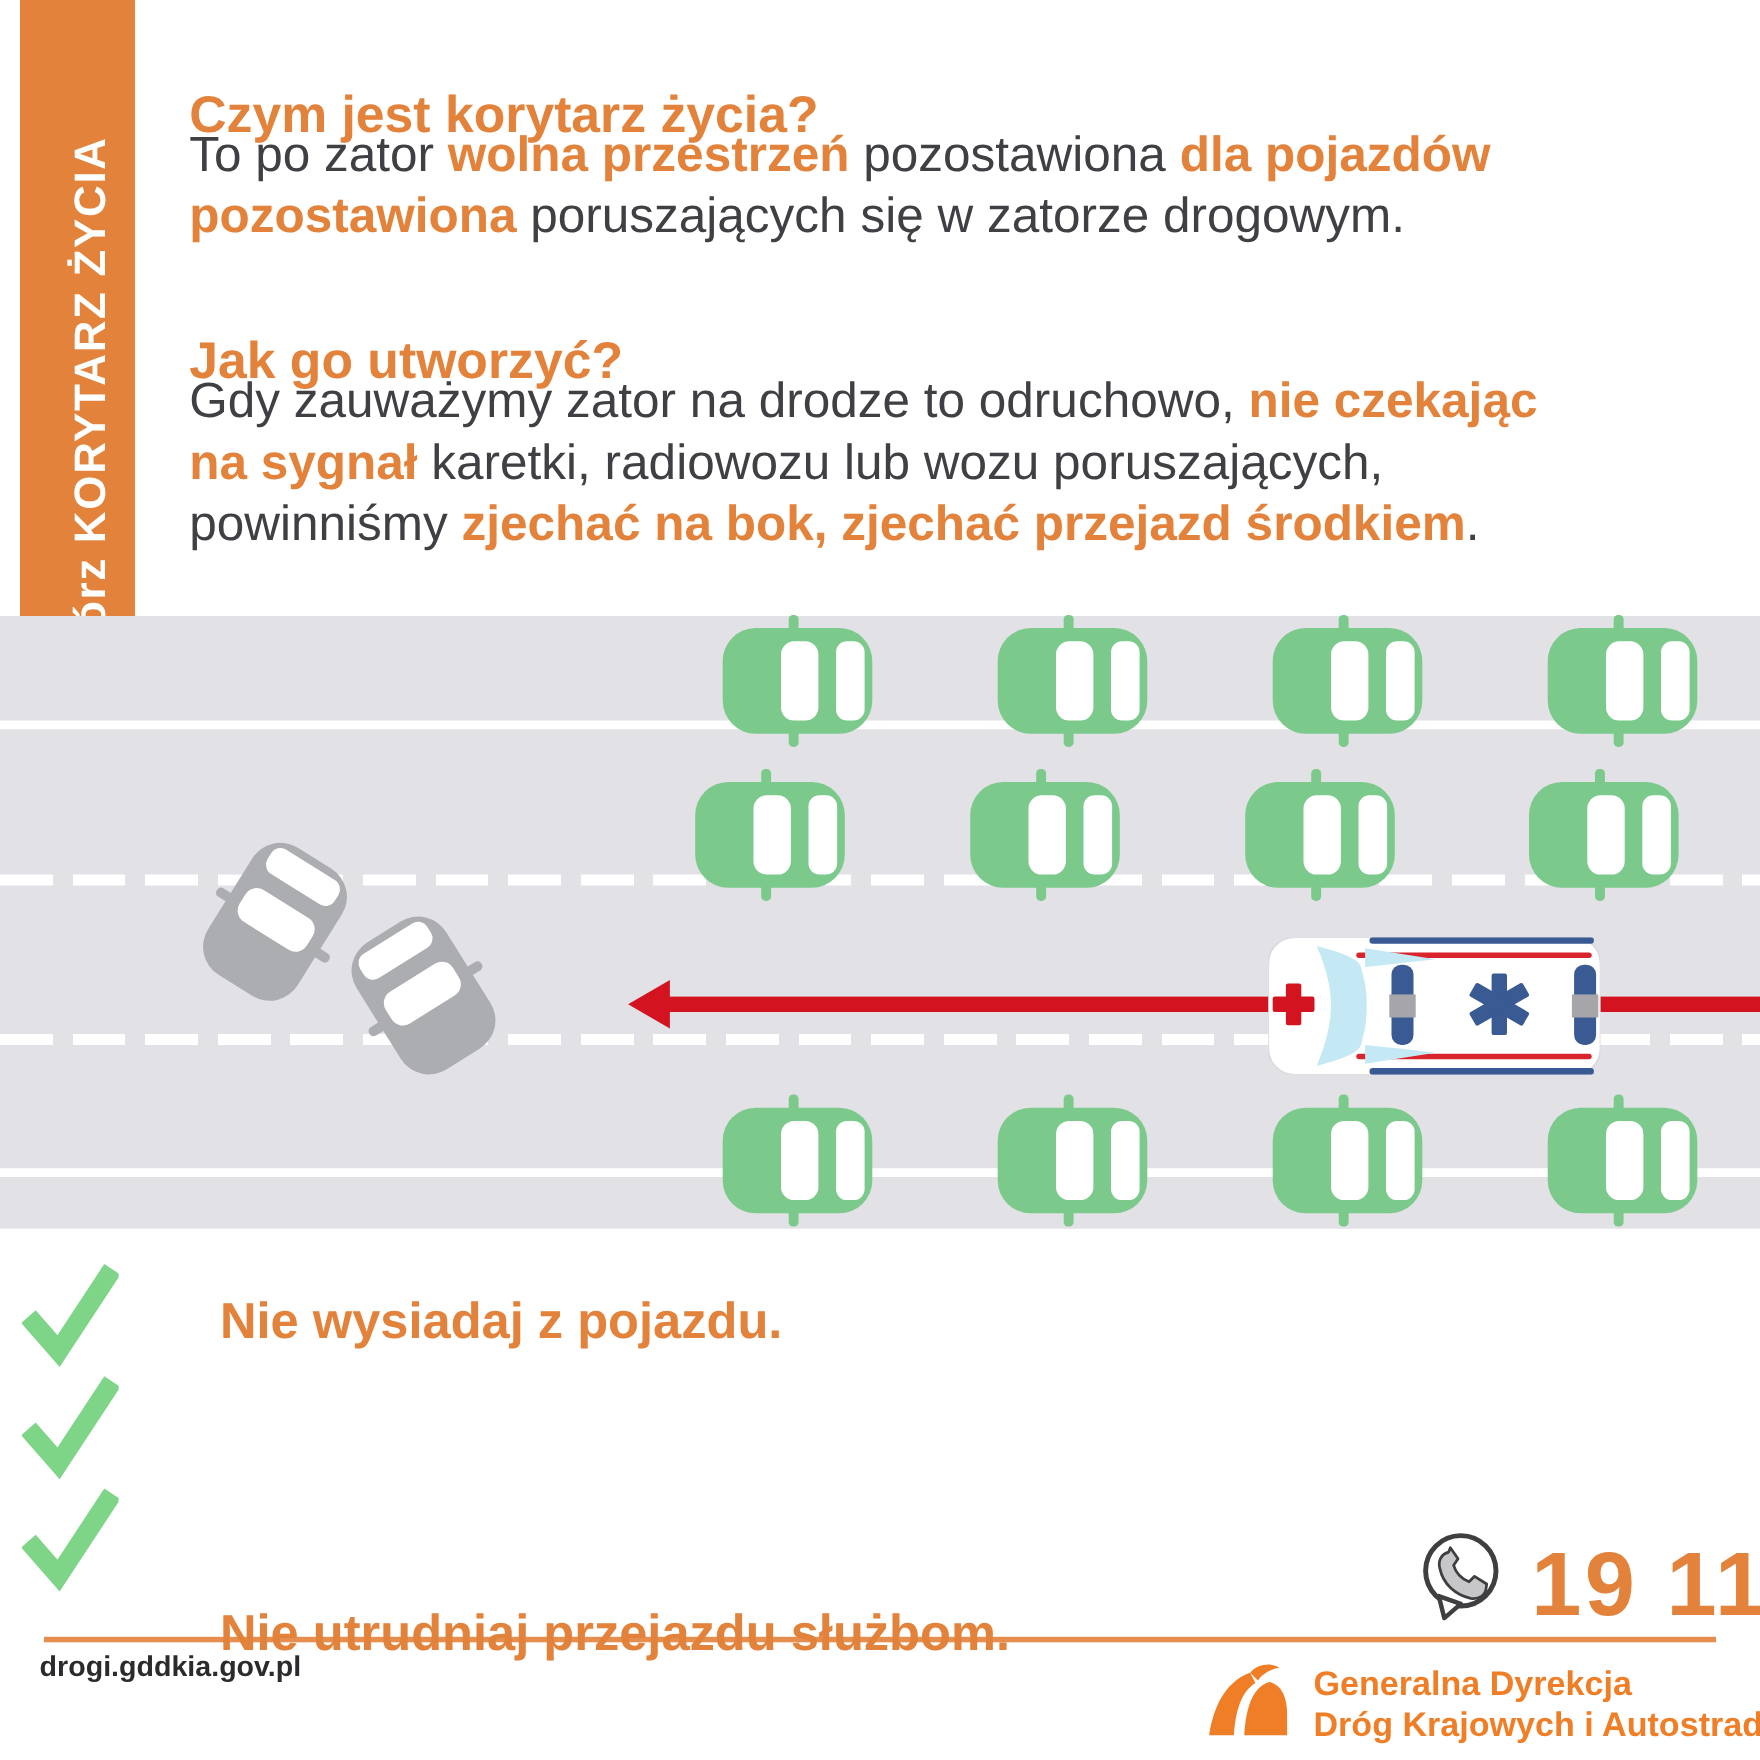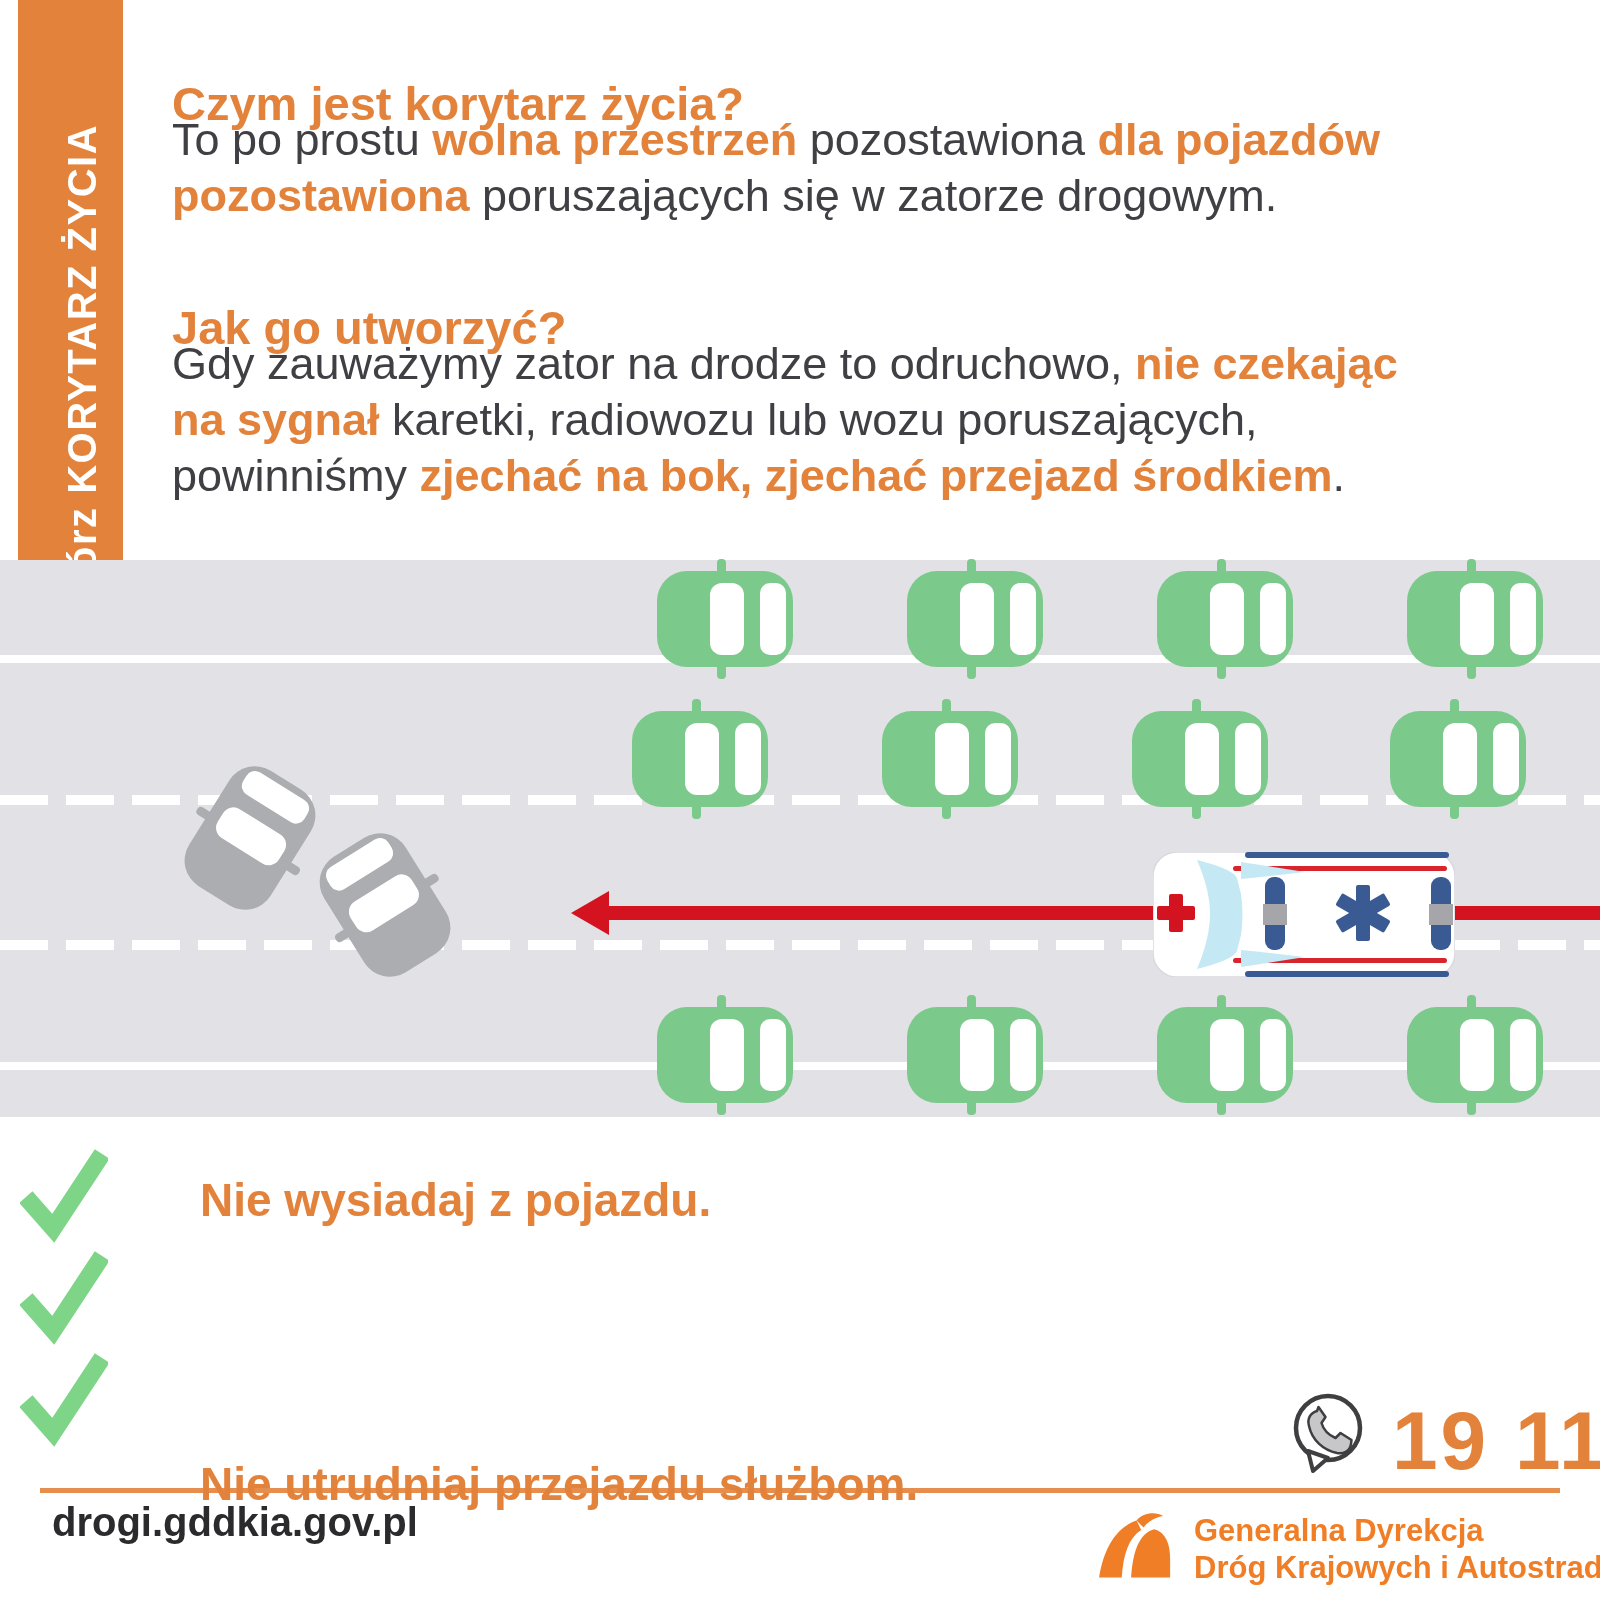--- a/index.html
+++ b/index.html
@@ -40,21 +40,21 @@
   
   .check-icon{position:absolute;left:20px;width:88px;height:98px;}
   .check-label{position:absolute;left:200px;font-size:46px;font-weight:800;color:var(--accent);
       line-height:56px;white-space:nowrap;}
   
   .phone-icon{position:absolute;left:1288px;top:1390px;width:80px;height:84px;}
   .phone-number{position:absolute;left:1392px;top:1394px;font-size:82px;font-weight:700;
       color:var(--accent);letter-spacing:3px;white-space:nowrap;}
   
   .footer-rule{position:absolute;left:40px;top:1488px;width:1520px;height:5px;background:var(--accent);opacity:.9;}
-  .site-url{position:absolute;left:52px;top:1500px;font-size:40px;font-weight:700;color:var(--footerText);}
+  .site-url{position:absolute;left:36px;top:1500px;font-size:26px;font-weight:700;color:var(--footerText);}
   .logo-mark{position:absolute;left:1096px;top:1508px;width:78px;height:72px;}
   .org-name{position:absolute;left:1194px;top:1512px;font-size:31px;font-weight:700;
       color:var(--logoOrange);line-height:37px;white-space:nowrap;}
 </style>
 </head>
 <body>
 
 <div id="canvas">
 
   <svg width="0" height="0" style="position:absolute">
@@ -71,21 +71,21 @@
       </symbol>
     </defs>
   </svg>
 
   <div class="ribbon">
     <div class="ribbon-text"><span>Nie czekaj, twórz </span><span class="caps">KORYTARZ ŻYCIA</span></div>
   </div>
 
   <div class="copy h-orange" id="heading1">Czym jest korytarz życia?</div>
   <div class="copy para" id="para1">
-    <span>To po prostu </span><span class="em">wolna przestrzeń</span><span> pozostawiona </span><span class="em">dla pojazdów</span><br>
+    <span>To po zator </span><span class="em">wolna przestrzeń</span><span> pozostawiona </span><span class="em">dla pojazdów</span><br>
     <span class="em">pozostawiona</span><span> poruszających się w zatorze drogowym.</span>
   </div>
 
   <div class="copy h-orange" id="heading2">Jak go utworzyć?</div>
   <div class="copy para" id="para2">
     <span>Gdy zauważymy zator na drodze to odruchowo, </span><span class="em">nie czekając</span><br>
     <span class="em">na sygnał</span><span> karetki, radiowozu lub wozu poruszających,</span><br>
     <span>powinniśmy </span><span class="em">zjechać na bok, zjechać przejazd środkiem</span><span>.</span>
   </div>
 

